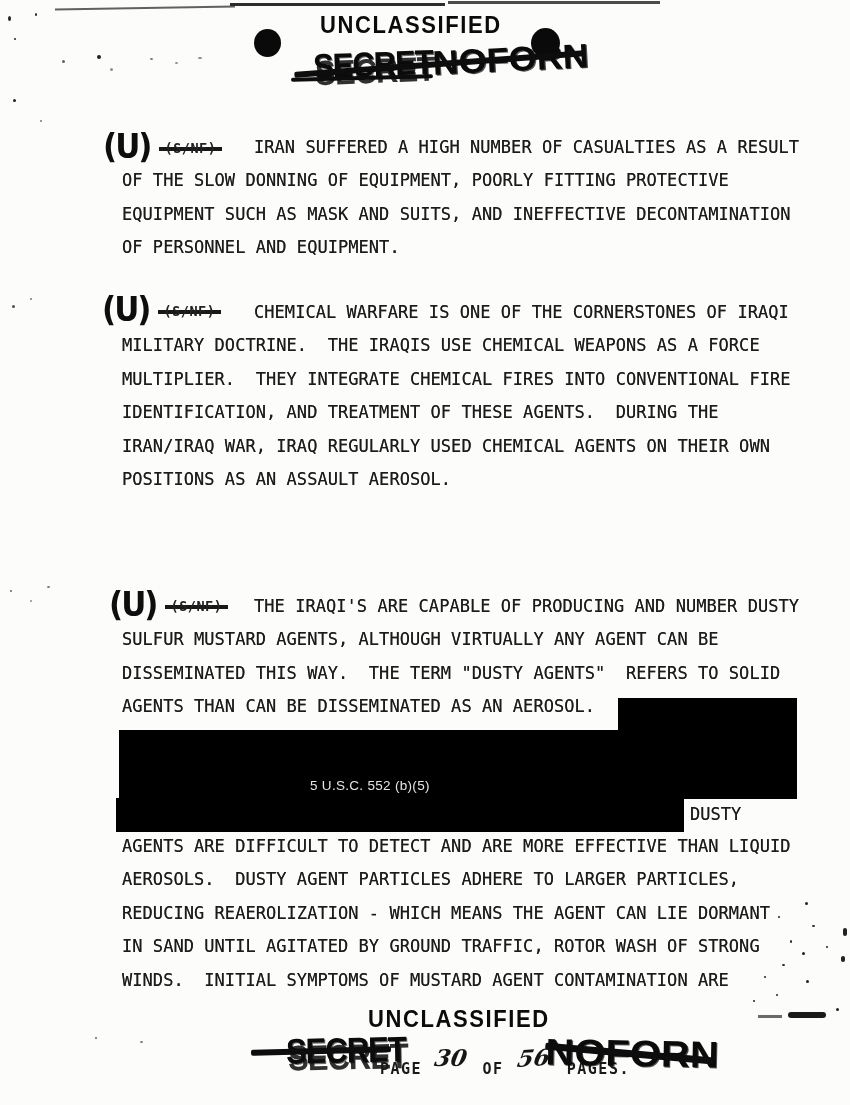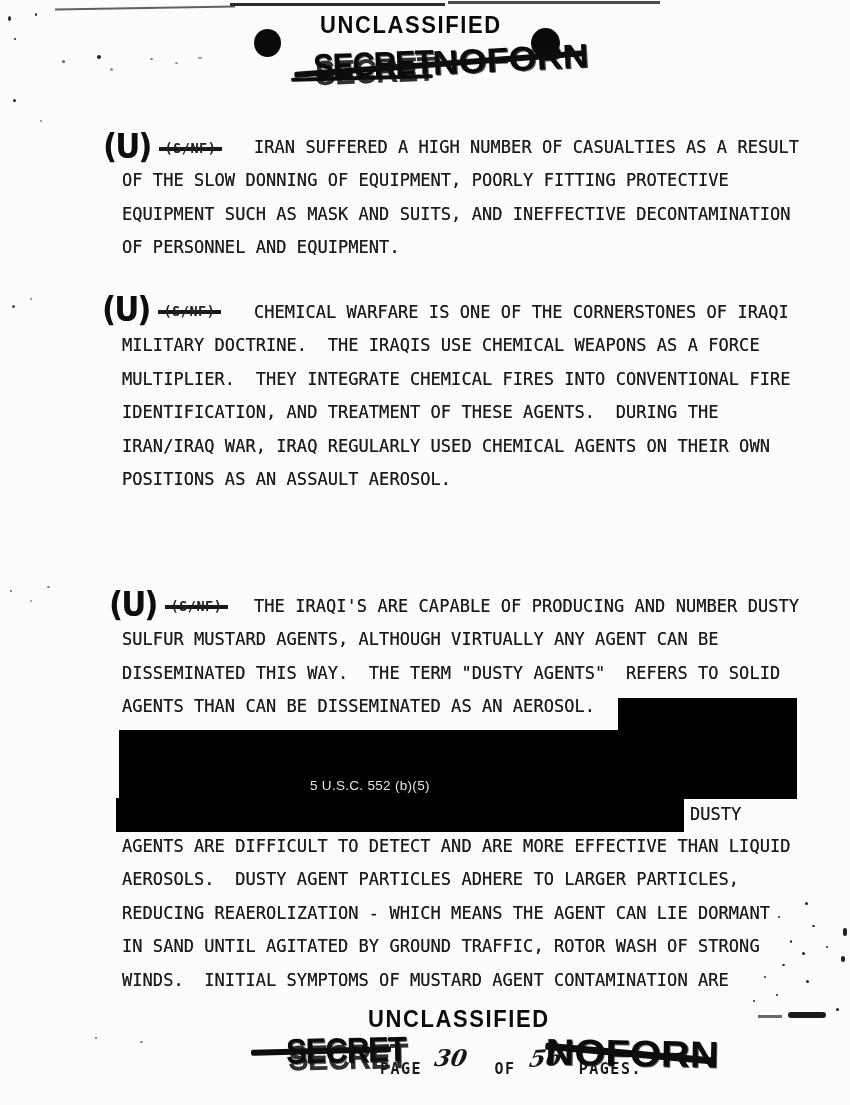--- a/index.html
+++ b/index.html
@@ -192,21 +192,21 @@
     </div>
 
   <div class="stamp unclass" style="left:368px;top:1007px;">UNCLASSIFIED</div>
 
   <div class="stamp secret" style="left:286px;top:1033px;transform:scaleY(1.15) rotate(-1deg);">SECRET</div>
   <div class="strike-bar" style="left:251px;top:1048px;width:140px;height:6px;transform:rotate(-1.5deg);"></div>
 
   <div style="position:absolute;left:380px;top:1044px;white-space:nowrap;">
     <span class="pg-label" style="position:relative;top:8px;">PAGE</span>
     <span class="pg-hand" style="margin-left:3px;">30</span>
-    <span class="pg-label" style="position:relative;top:8px;margin-left:18px;">OF</span>
+    <span class="pg-label" style="position:relative;top:8px;margin-left:6px;">OF</span>
     <span class="pg-hand" style="margin-left:5px;transform:skewX(-14deg) rotate(-4deg);">56</span>
     <span class="pg-label" style="position:relative;top:8px;margin-left:7px;">PAGES.</span>
   </div>
 
   <div class="stamp noforn" style="left:552px;top:1033px;font-size:37px;transform:scaleX(1.08) rotate(1deg);">NOFORN</div>
   <div class="strike-bar" style="left:545px;top:1050px;width:168px;height:7px;transform:rotate(5deg);"></div>
 
   <div class="speck" style="left:8px;top:16px;width:3px;height:5px;"></div>
   <div class="speck" style="left:35px;top:13px;width:2px;height:3px;"></div>
   <div class="speck" style="left:14px;top:38px;width:2px;height:2px;"></div>

